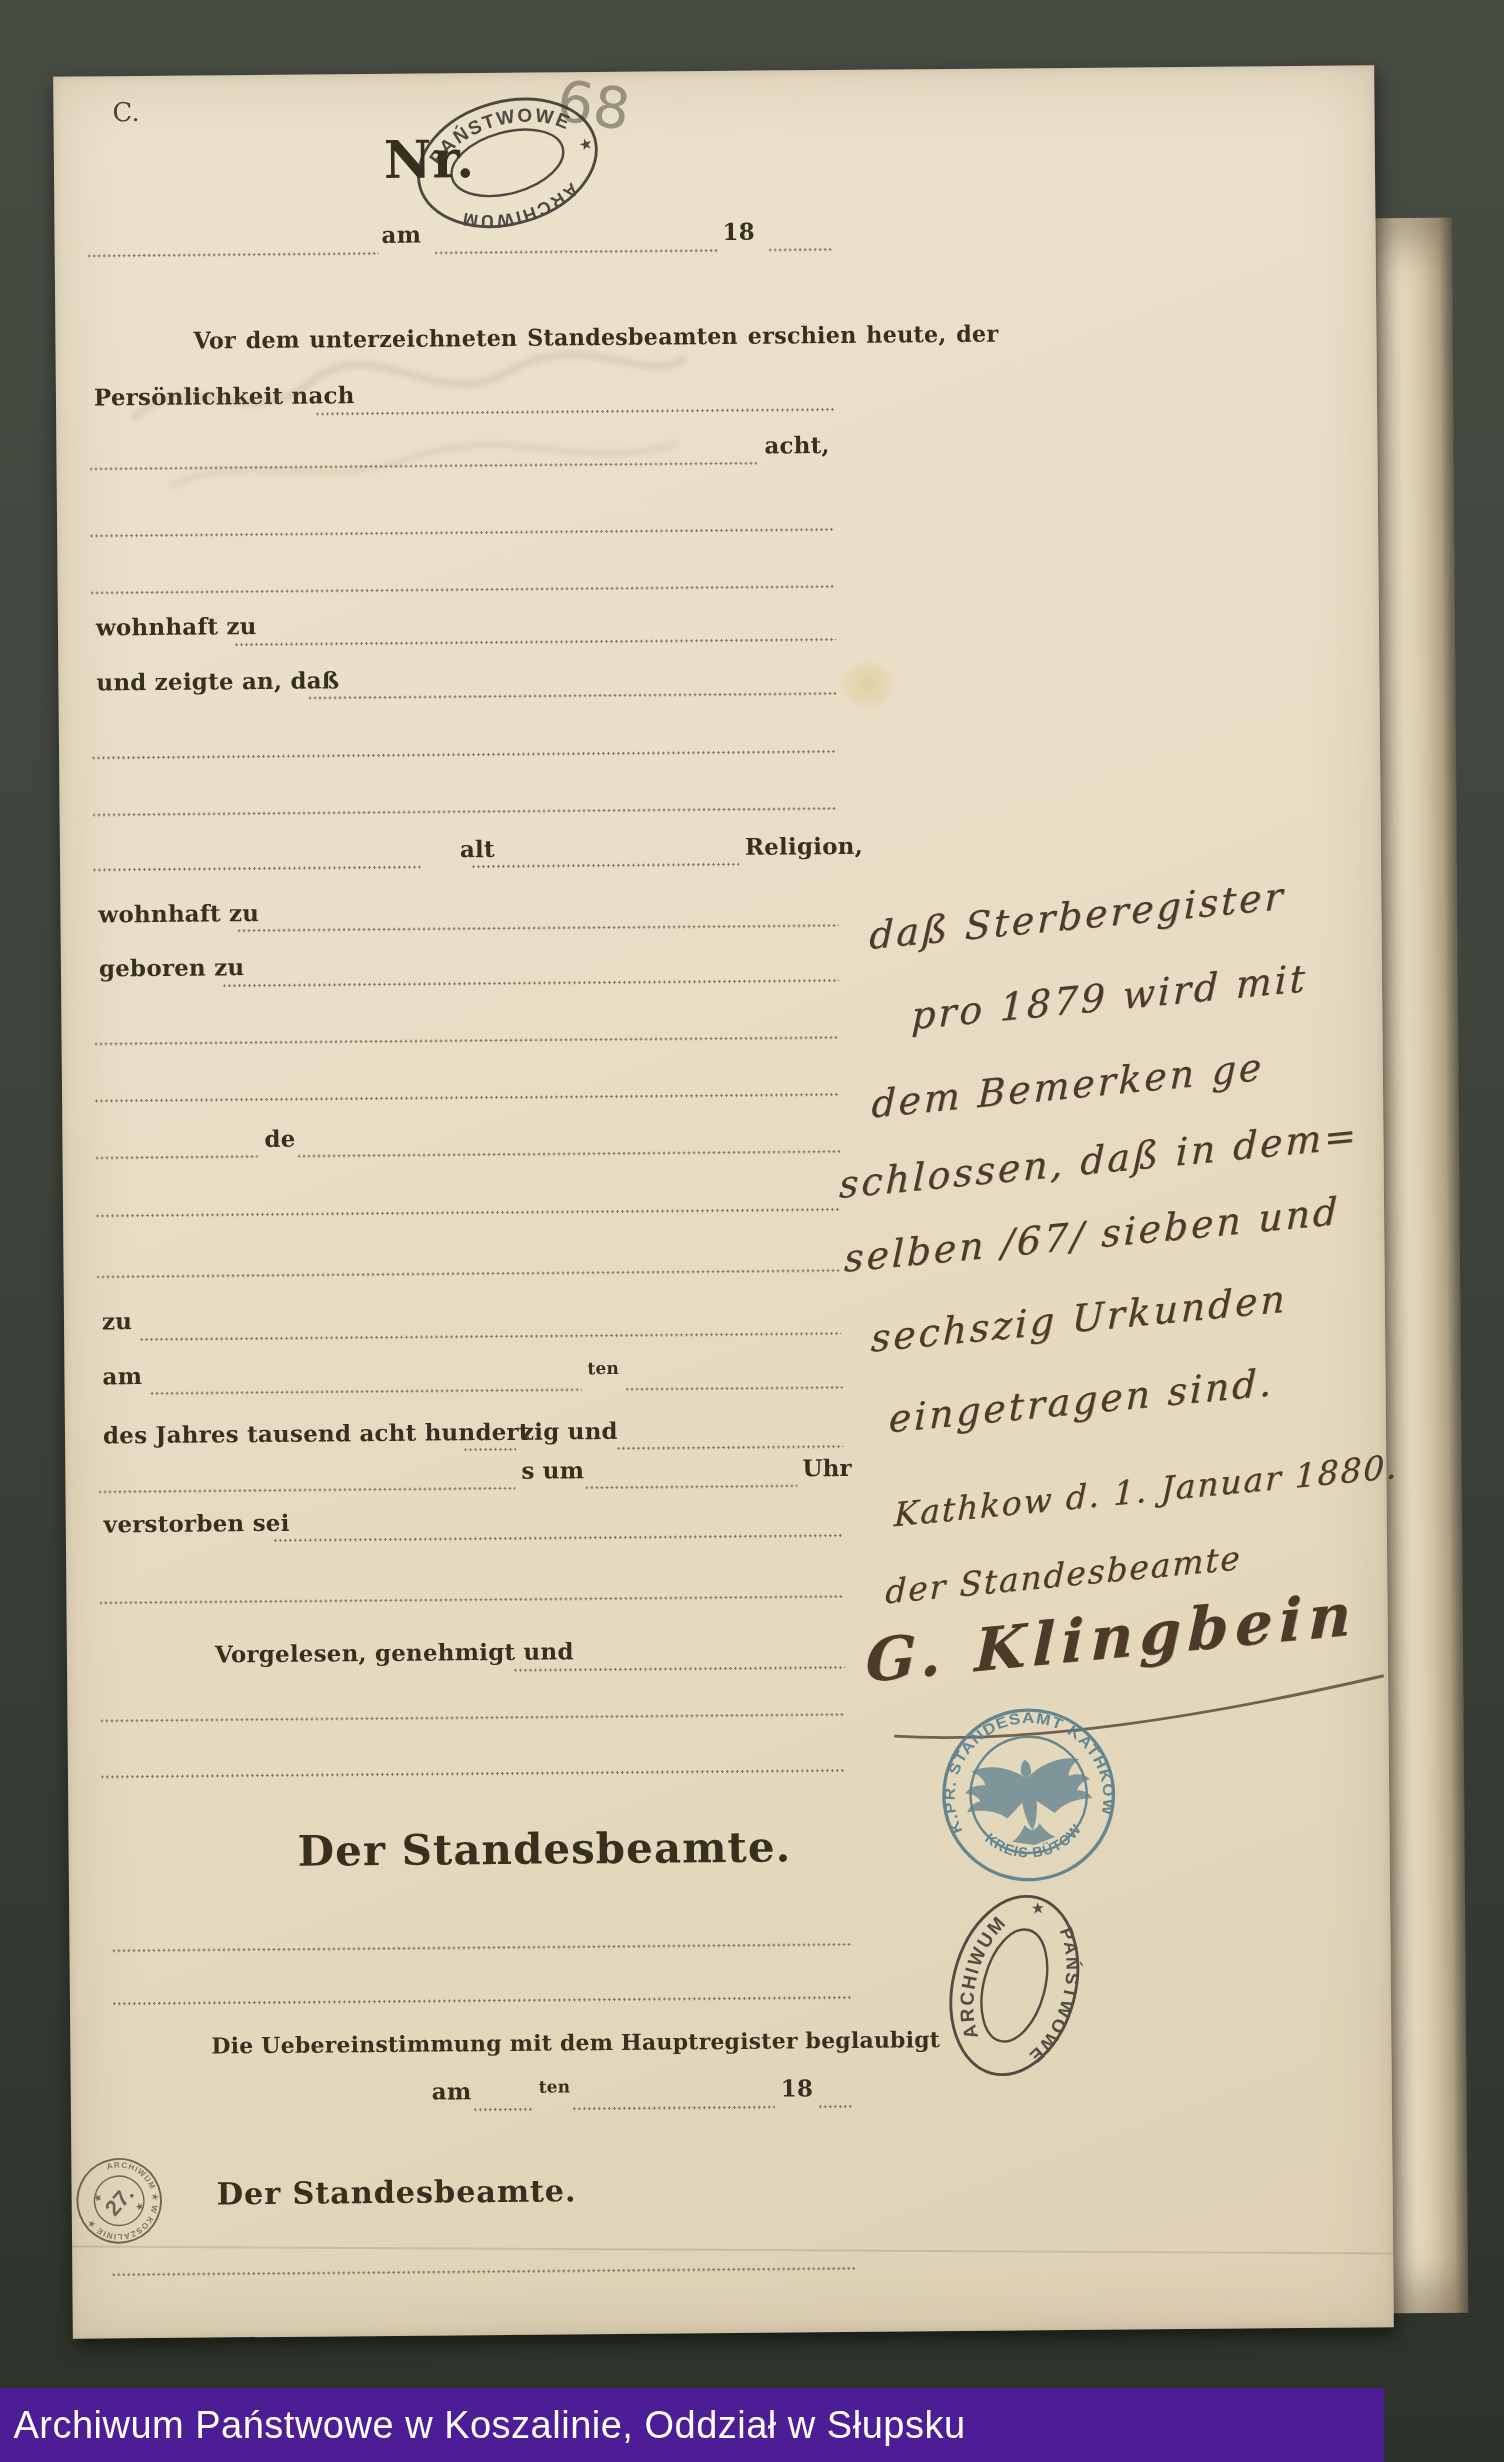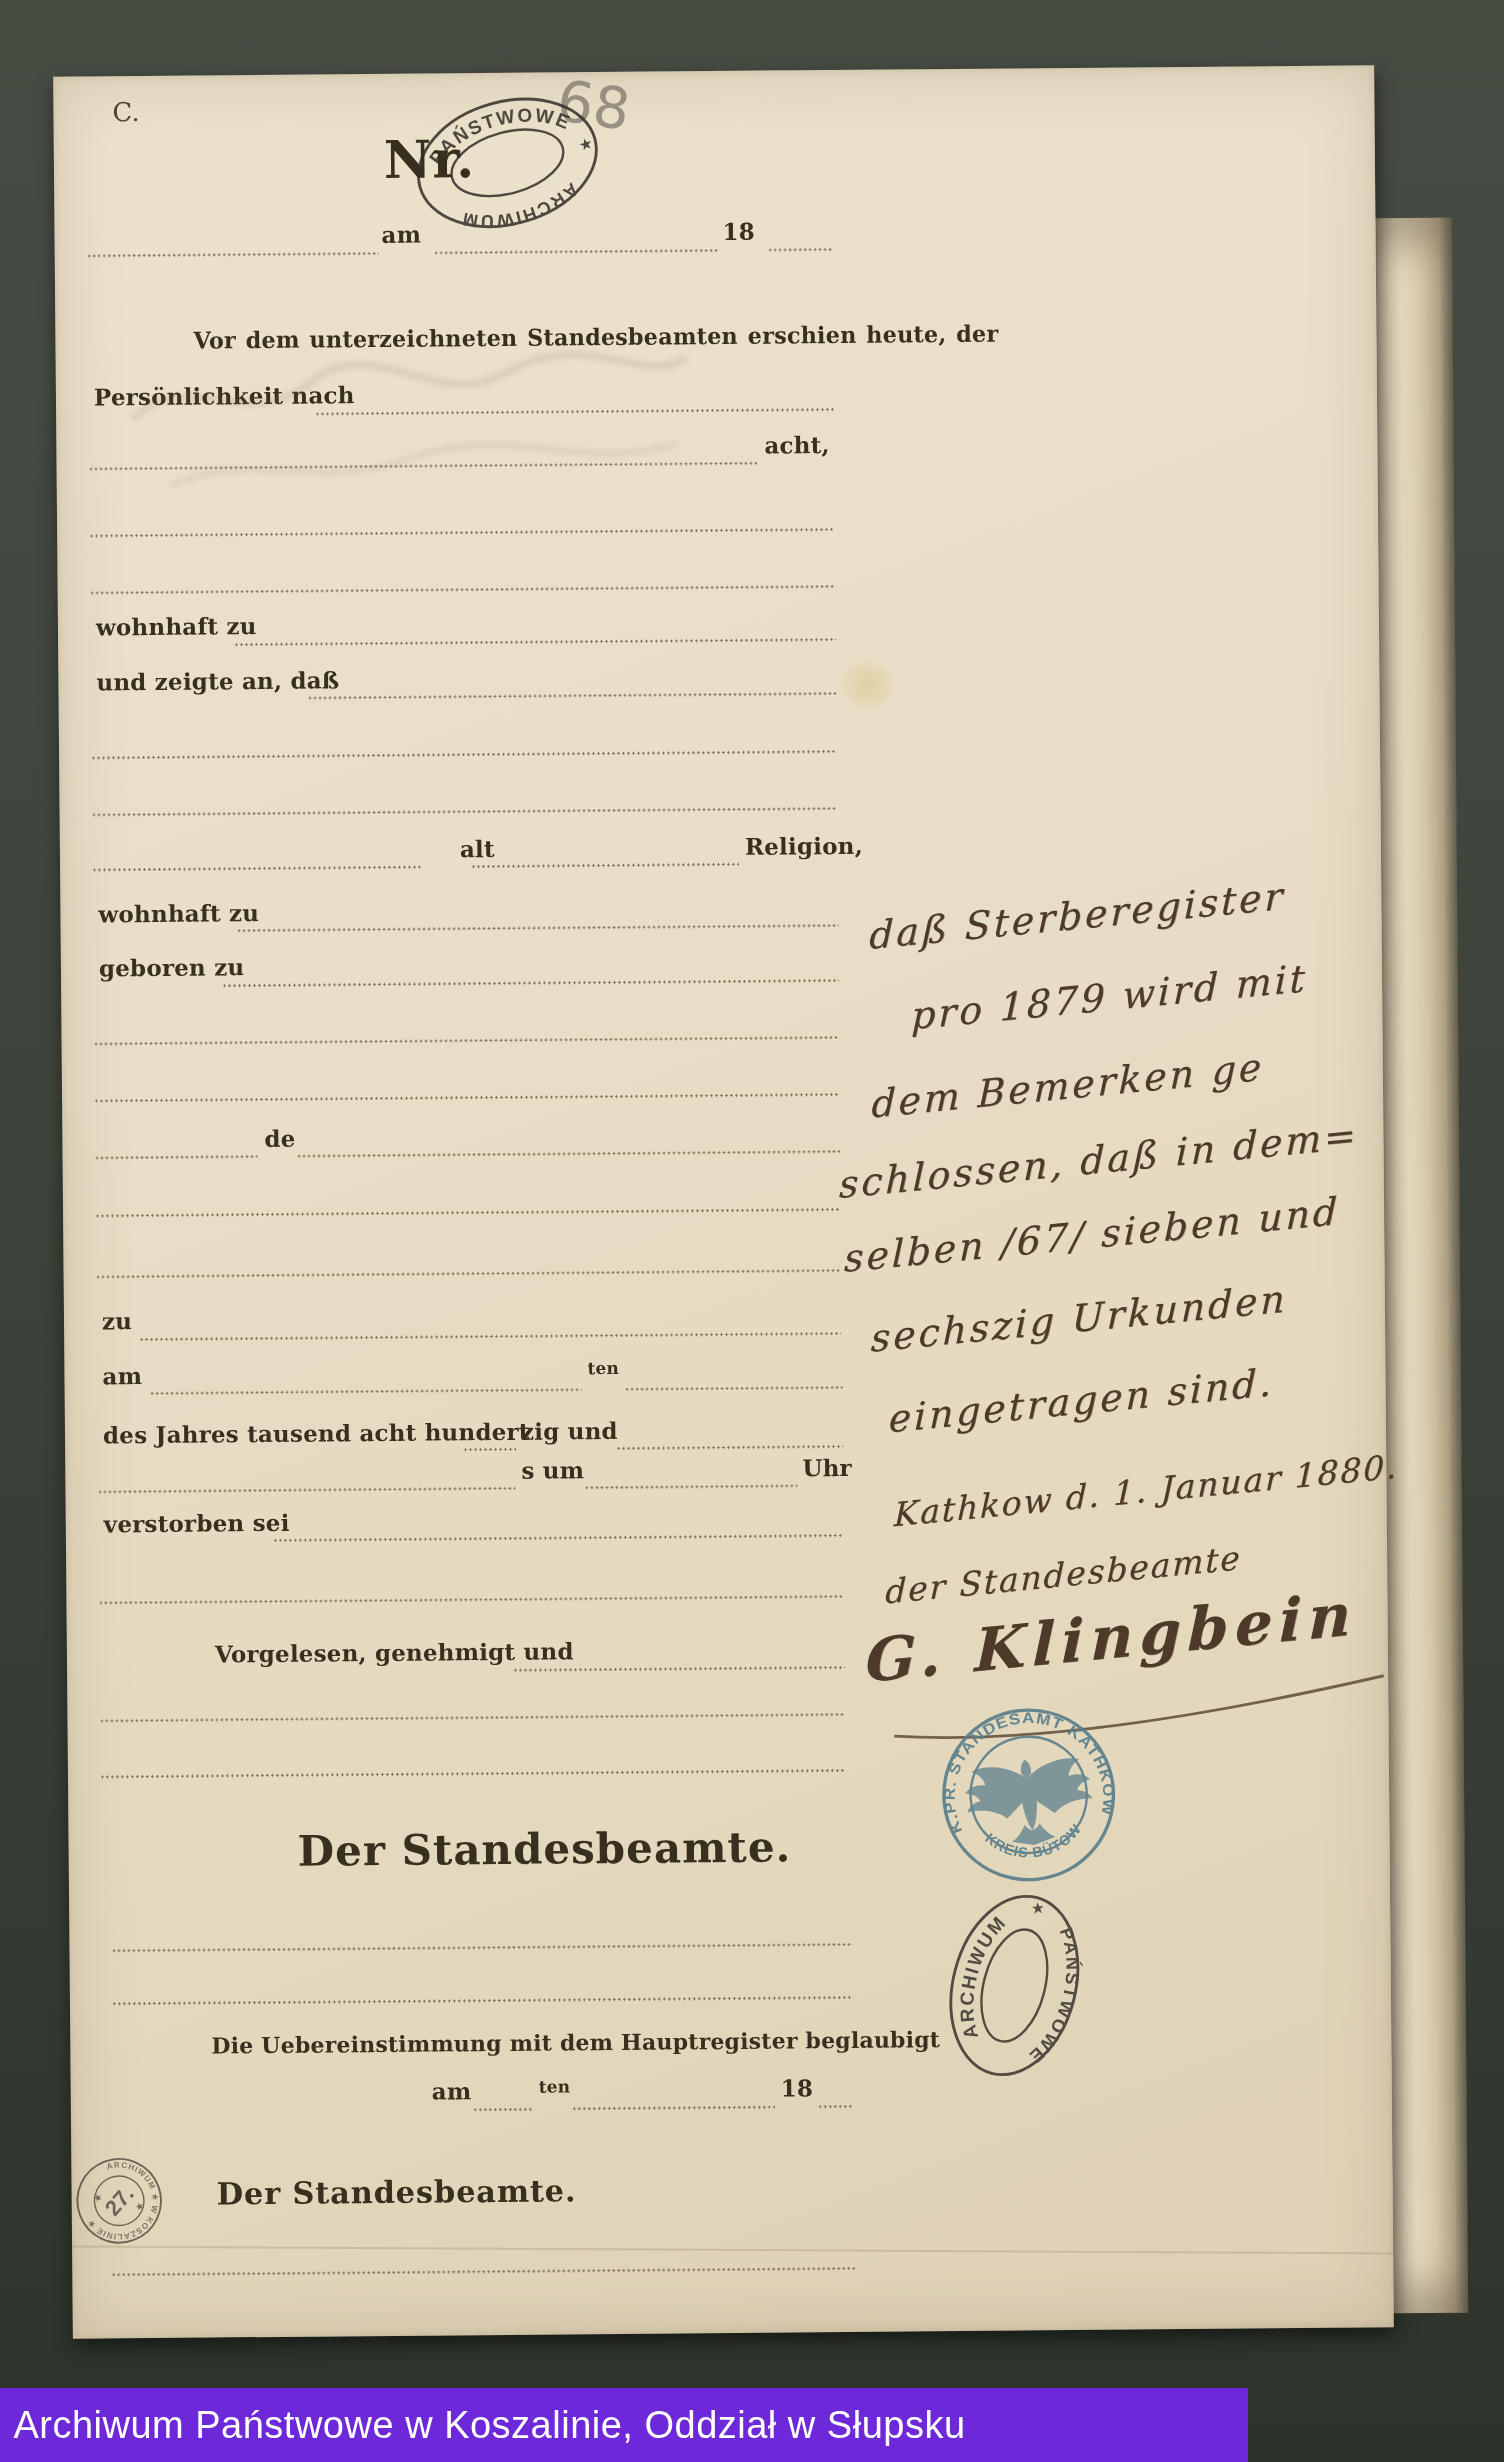--- a/index.html
+++ b/index.html
@@ -35,21 +35,21 @@
   .hw{position:absolute;font-family:"DejaVu Serif",serif;font-style:italic;font-size:38px;
     color:#4d3a28;white-space:nowrap;letter-spacing:2.9px;transform:skewX(-7deg);
     text-shadow:0.6px 0.4px 0.4px rgba(77,58,40,.5);}
   .hw.small{font-size:33px;letter-spacing:1.9px;}
   .hw.sig{font-size:59px;letter-spacing:6.7px;font-weight:700;}
   .pencil{position:absolute;font-family:"DejaVu Sans",sans-serif;font-size:57px;color:#8d8678;
     transform:rotate(9deg);opacity:.88;}
   .stamp{position:absolute;}
   .stain{position:absolute;border-radius:50%;filter:blur(1.9px);}
   .crease{position:absolute;background:rgba(100,85,60,.18);}
-  .footerbar{position:absolute;left:0;top:2388px;width:1248px;height:74px;background:#6d28d9;
+  .footerbar{position:absolute;left:0;top:2388px;width:1384px;height:74px;background:#4c1d95;
     line-height:74px;padding-left:13.4px;box-sizing:border-box;}
   .footerbar span{font-family:"Liberation Sans",sans-serif;font-size:38px;color:#ffffff;letter-spacing:0.5px;}
   svg text{font-family:"Liberation Sans",sans-serif;font-weight:700;}
 </style>
 </head>
 <body>
 
 <div class="pagestack"></div>
 
 <div class="paper">

